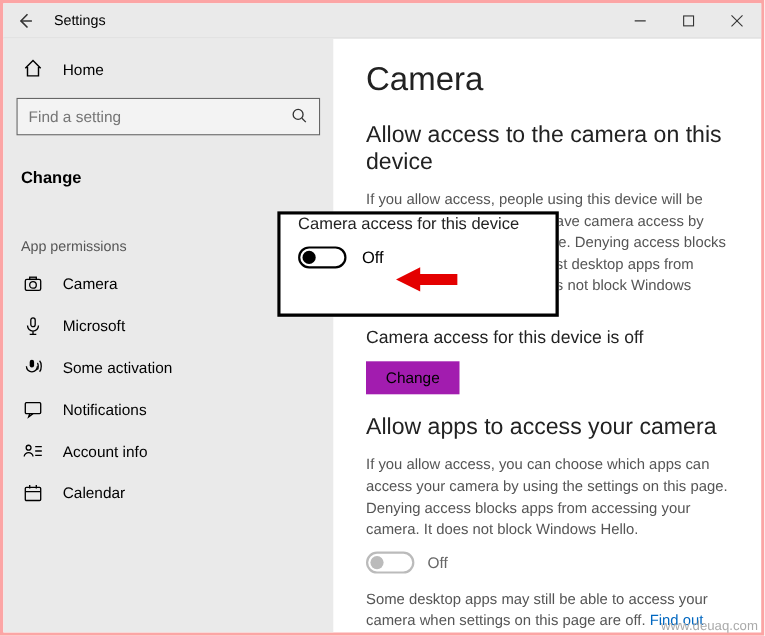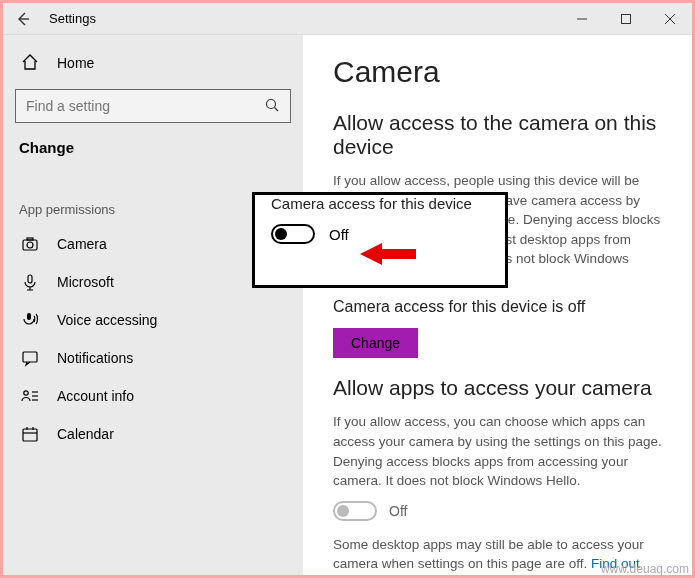--- a/index.html
+++ b/index.html
@@ -65,21 +65,21 @@
   overflow-y: auto;
 }
 .nav-home {
   display: flex;
   align-items: flex-end;
   gap: 18px;
   padding: 10px 18px;
 }
 .nav-home .icon { width: 18px; display:flex; justify-content:center; }
 .searchbox {
-  margin: 8px 12px 10px 12px;
+  margin: 8px 12px 24px 12px;
   border: 1px solid #666;
   background: #f3f3f3;
   height: 34px;
   display: flex;
   align-items: center;
   padding: 0 10px;
   gap: 20px;
 }
 .searchbox input {
   flex: 1;
@@ -280,21 +280,21 @@
       </div>
 
       <div class="nav-item">
         <span class="icon">
           <svg width="18" height="18" viewBox="0 0 18 18">
               <rect x="6" y="2" width="4" height="7" rx="2" fill="#000"></rect>
               <path d="M3 8a5 5 0 0 0 10 0" fill="none" stroke="#000" stroke-width="1.2"></path>
               <path d="M13 5c1 1 1 5 0 6 M15 3c2 2 2 8 0 10" fill="none" stroke="#000" stroke-width="1.2"></path>
             </svg>
         </span>
-        <span>Voice accessing</span>
+        <span>Some activation</span>
       </div>
 
       <div class="nav-item">
         <span class="icon">
           <svg width="18" height="18" viewBox="0 0 18 18">
               <rect x="2" y="3" width="14" height="10" rx="1" fill="none" stroke="#000" stroke-width="1.2"></rect>
               <path d="M6 13l-1 3 4-3" fill="none" stroke="#000" stroke-width="1.2"></path>
             </svg>
         </span>
         <span>Notifications</span>

